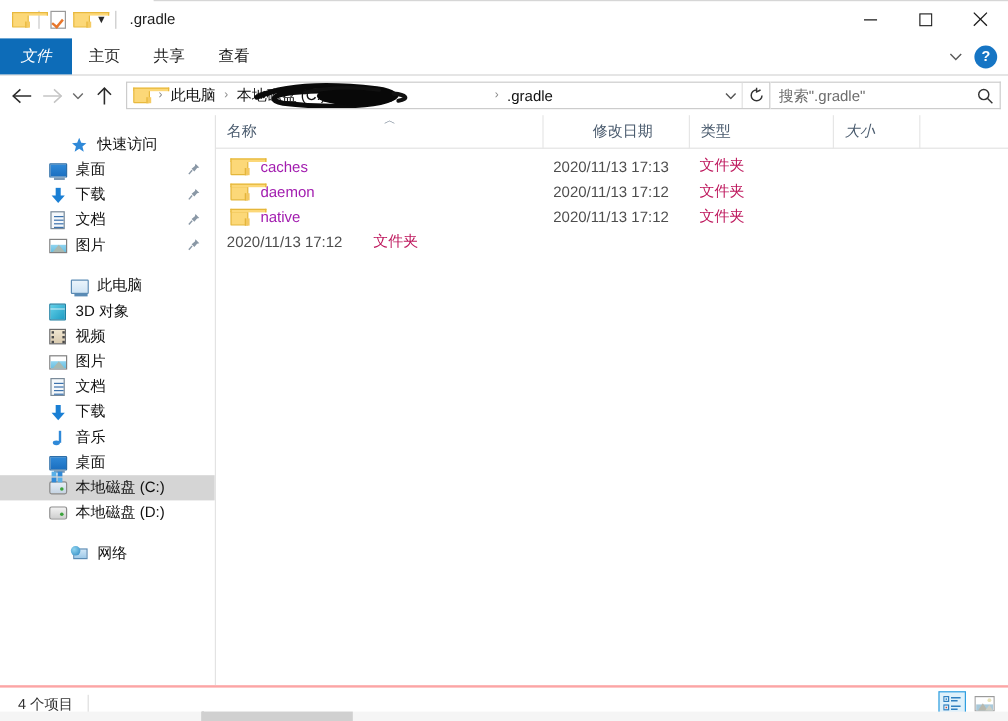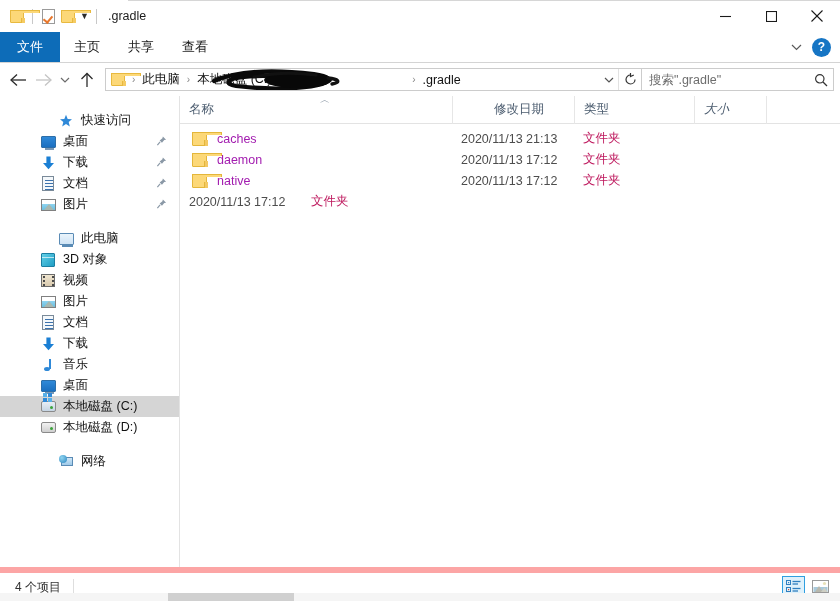--- a/index.html
+++ b/index.html
@@ -156,20 +156,21 @@
     padding: 0 14px;
     font-size: 13px;
     color: #1b1b1b;
     height: 30px;
     box-sizing: border-box;
   }
   .tab.file {
     background: #0d6cb8;
     color: #ffffff;
     padding: 0 17px;
+    font-style: italic;
   }
   .ribbon-right {
     position: absolute;
     right: 4px;
     top: 0;
     height: 30px;
     display: flex;
     align-items: center;
     gap: 4px;
   }
@@ -599,21 +600,21 @@
     width: 4px; height: 6px;
     background: #f3c862;
     border-left: 1px solid #e4b63a;
     box-sizing: border-box;
   }
 
   
   .statusbar {
     height: 28px;
     flex: 0 0 auto;
-    border-top: 6px solid #fca5a5;
+    border-top: 2px solid #fca5a5;
     display: flex;
     align-items: center;
     background: #ffffff;
     position: relative;
   }
   .status-text {
     font-size: 12px;
     color: #333;
     padding-left: 15px;
   }
@@ -956,21 +957,21 @@
 
         <div class="file-row">
           <div class="cell-name">
             <div class="folder-big">
               <div class="body"></div>
                 <div class="tab"></div>
                 <div class="fold"></div>
             </div>
             <span class="file-name">caches</span>
           </div>
-          <div class="cell-date">2020/11/13 21:13</div>
+          <div class="cell-date">2020/11/13 17:13</div>
           <div class="cell-type">文件夹</div>
           <div class="cell-size"></div>
         </div>
 
         <div class="file-row">
           <div class="cell-name">
             <div class="folder-big">
               <div class="body"></div>
                 <div class="tab"></div>
                 <div class="fold"></div>

